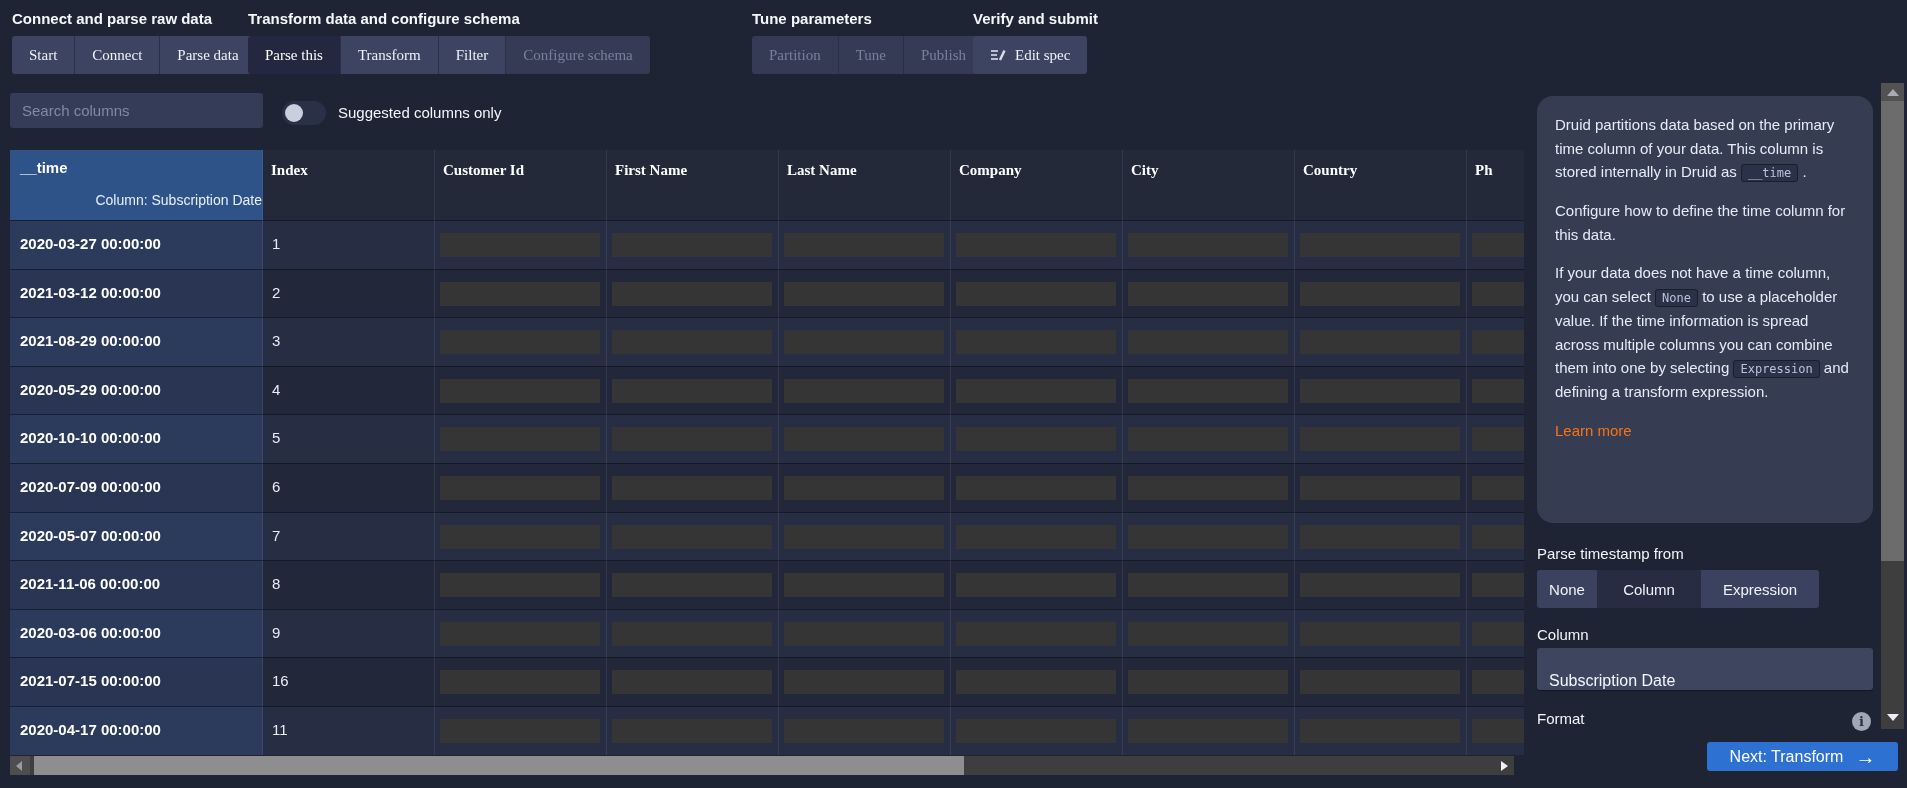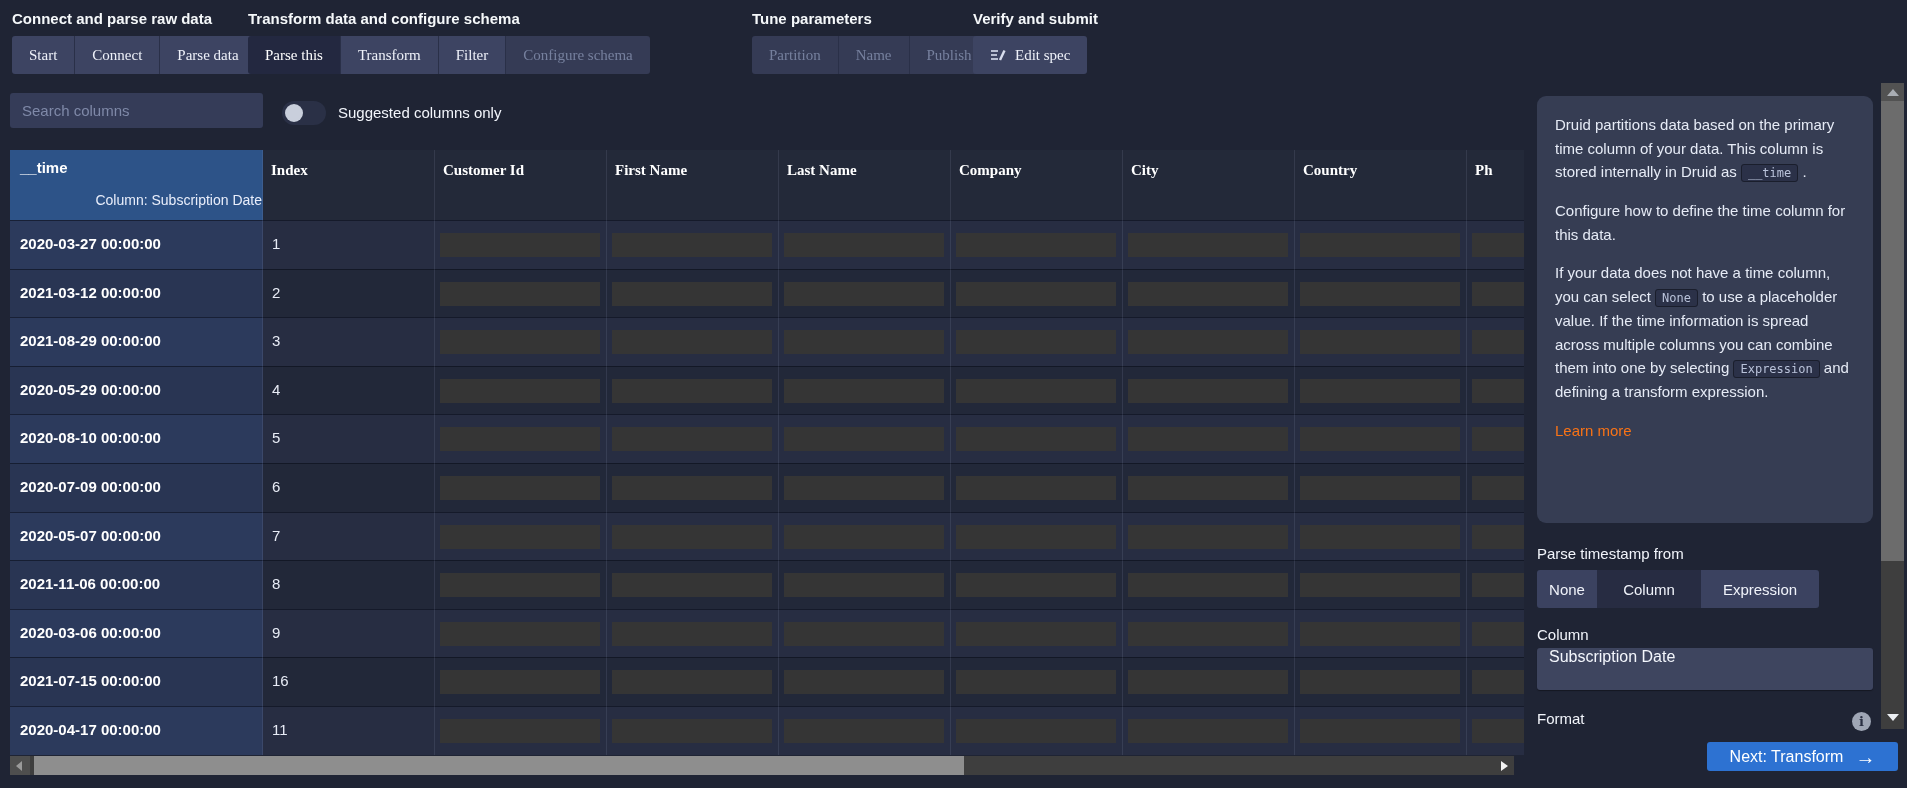--- a/index.html
+++ b/index.html
@@ -62,34 +62,34 @@
   #vscroll{position:absolute;left:1881px;top:83px;width:23px;height:646px;background:#3e3e3e;}
   #v-up{position:absolute;left:0;top:0;width:23px;height:18px;background:#525252;}
   #v-up::after{content:"";position:absolute;left:5.5px;top:6px;border-left:6px solid transparent;
     border-right:6px solid transparent;border-bottom:7px solid #a9adb3;}
   #v-thumb{position:absolute;left:0;top:18px;width:23px;height:460px;background:#6c6c6c;cursor:grab;}
   #v-down{position:absolute;left:5.5px;bottom:8px;width:0;height:0;border-left:6px solid transparent;
     border-right:6px solid transparent;border-top:7px solid #eceff3;}
 
   
   #callout{position:absolute;left:1537px;top:96px;width:336px;height:427px;box-sizing:border-box;
-    background:#363d53;border-radius:9px;padding:17px 18px;font-size:15px;line-height:1.58;color:#e6ebf6;}
+    background:#363d53;border-radius:16px;padding:17px 18px;font-size:15px;line-height:1.58;color:#e6ebf6;}
   #callout p{margin:0 0 15px 0;}
   .chip{font-family:"DejaVu Sans Mono",monospace;font-size:12px;background:#2b3148;
     border:1px solid #1a1e2c;border-radius:3px;padding:1px 6px;color:#b9c2d9;white-space:nowrap;}
   #learn-more{color:#f97316;font-size:15px;cursor:pointer;text-decoration:none;}
   .field-label{position:absolute;left:1537px;font-size:15px;color:#f2f5fb;}
   #seg{position:absolute;left:1537px;top:570px;display:flex;height:38px;}
   .seg-btn{display:flex;align-items:center;justify-content:center;background:#3b4260;color:#f0f3fa;
     font-size:15px;cursor:pointer;border-right:1px solid #272c42;}
   .seg-btn:first-child{border-radius:3px 0 0 3px;}
   .seg-btn:last-child{border-radius:0 3px 3px 0;border-right:none;}
   .seg-btn.active{background:#272c42;}
   #column-select{position:absolute;left:1537px;top:648px;width:336px;height:42px;box-sizing:border-box;
-    background:#3e455f;border-radius:3px;display:flex;align-items:flex-start;padding:0 12px;font-size:16px;
+    background:#3e455f;border-radius:3px;display:flex;align-items:flex-end;padding:0 12px;font-size:16px;
     color:#f4f7fd;cursor:pointer;box-shadow:0 1px 1px rgba(0,0,0,0.35);}
   #info-icon{position:absolute;left:1852px;top:712px;width:19px;height:19px;border-radius:50%;
     background:#9fa6b5;color:#2a2f42;font-size:13px;font-weight:bold;display:flex;align-items:center;
     justify-content:center;font-family:"DejaVu Serif",serif;cursor:pointer;}
   #next-btn{position:absolute;left:1707px;top:742px;width:191px;height:29px;background:#2D72D2;border:none;
     border-radius:3px;color:#ffffff;font-size:16px;font-family:"Liberation Sans",sans-serif;cursor:pointer;
     display:flex;align-items:center;justify-content:center;gap:12px;}
   #next-btn .arrow{font-size:20px;line-height:1;}
 </style>
 </head>
@@ -129,21 +129,21 @@
           </div>
         </div>
       </div>
       <div class="wf-group" style="left: 752px;">
         <span class="wf-title">Tune parameters</span>
         <div class="wf-steps">
           <div class="wf-step disabled">
             <span>Partition</span>
           </div>
           <div class="wf-step disabled">
-            <span>Name</span>
+            <span>Tune</span>
           </div>
           <div class="wf-step disabled">
             <span>Publish</span>
           </div>
         </div>
       </div>
       <div class="wf-group" style="left: 973px;">
         <span class="wf-title">Verify and submit</span>
         <div class="wf-steps">
           <div class="wf-step normal">
@@ -278,21 +278,21 @@
             <div class="redact"></div>
           </div>
           <div class="cell col-w plain-c">
             <div class="redact"></div>
           </div>
           <div class="cell col-w plain-c">
             <div class="redact"></div>
           </div>
         </div>
         <div class="t-row odd">
-          <div class="cell time-w time-c">2020-08-10 00:00:00</div>
+          <div class="cell time-w time-c">2020-10-10 00:00:00</div>
           <div class="cell col-w plain-c index-c">5</div>
           <div class="cell col-w plain-c">
             <div class="redact"></div>
           </div>
           <div class="cell col-w plain-c">
             <div class="redact"></div>
           </div>
           <div class="cell col-w plain-c">
             <div class="redact"></div>
           </div>

